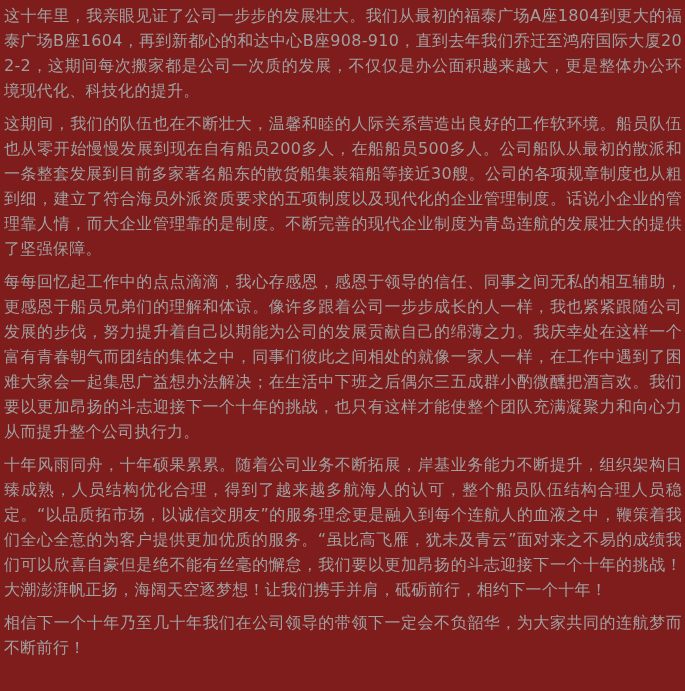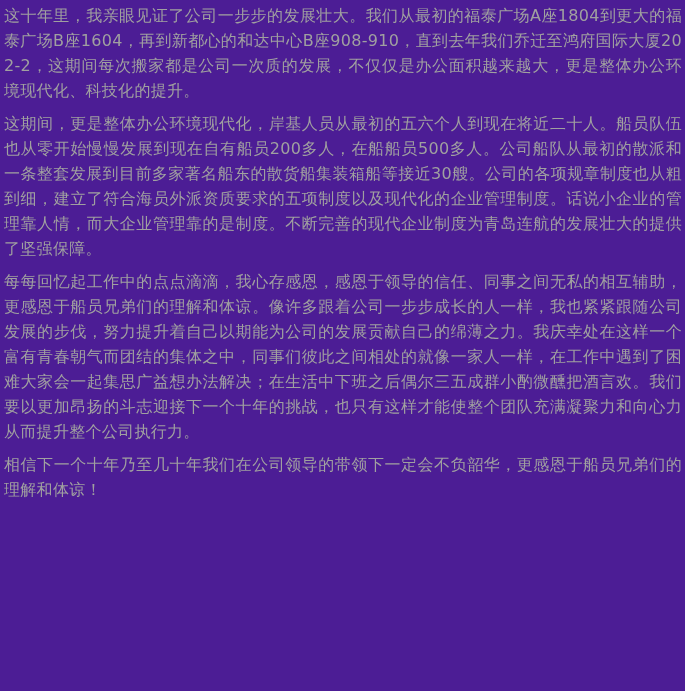--- a/index.html
+++ b/index.html
@@ -4,21 +4,21 @@
 <style>
   html, body {
     margin: 0;
     padding: 0;
     background: #ffffff;
   }
   .page {
     width: 685px;
     min-height: 691px;
     box-sizing: border-box;
-    background: #4c1d95;
+    background: #7f1d1d;
     padding: 3px 3px 10px 4px;
     font-family: "DejaVu Sans", "Liberation Sans", sans-serif;
     font-size: 16px;
     line-height: 25px;
     letter-spacing: 0.3px;
     color: #a0a0a0;
     overflow: hidden;
   }
   .page p {
     margin: 0 0 8px 0;
@@ -28,16 +28,17 @@
   }
   .page p:last-child {
     margin-bottom: 0;
   }
 </style>
 </head>
 <body>
 
 <div class="page">
   <p>这十年里，我亲眼见证了公司一步步的发展壮大。我们从最初的福泰广场A座1804到更大的福泰广场B座1604，再到新都心的和达中心B座908-910，直到去年我们乔迁至鸿府国际大厦202-2，这期间每次搬家都是公司一次质的发展，不仅仅是办公面积越来越大，更是整体办公环境现代化、科技化的提升。</p>
-  <p>这期间，更是整体办公环境现代化，岸基人员从最初的五六个人到现在将近二十人。船员队伍也从零开始慢慢发展到现在自有船员200多人，在船船员500多人。公司船队从最初的散派和一条整套发展到目前多家著名船东的散货船集装箱船等接近30艘。公司的各项规章制度也从粗到细，建立了符合海员外派资质要求的五项制度以及现代化的企业管理制度。话说小企业的管理靠人情，而大企业管理靠的是制度。不断完善的现代企业制度为青岛连航的发展壮大的提供了坚强保障。</p>
+  <p>这期间，我们的队伍也在不断壮大，温馨和睦的人际关系营造出良好的工作软环境。船员队伍也从零开始慢慢发展到现在自有船员200多人，在船船员500多人。公司船队从最初的散派和一条整套发展到目前多家著名船东的散货船集装箱船等接近30艘。公司的各项规章制度也从粗到细，建立了符合海员外派资质要求的五项制度以及现代化的企业管理制度。话说小企业的管理靠人情，而大企业管理靠的是制度。不断完善的现代企业制度为青岛连航的发展壮大的提供了坚强保障。</p>
   <p>每每回忆起工作中的点点滴滴，我心存感恩，感恩于领导的信任、同事之间无私的相互辅助，更感恩于船员兄弟们的理解和体谅。像许多跟着公司一步步成长的人一样，我也紧紧跟随公司发展的步伐，努力提升着自己以期能为公司的发展贡献自己的绵薄之力。我庆幸处在这样一个富有青春朝气而团结的集体之中，同事们彼此之间相处的就像一家人一样，在工作中遇到了困难大家会一起集思广益想办法解决；在生活中下班之后偶尔三五成群小酌微醺把酒言欢。我们要以更加昂扬的斗志迎接下一个十年的挑战，也只有这样才能使整个团队充满凝聚力和向心力从而提升整个公司执行力。</p>
-  <p>相信下一个十年乃至几十年我们在公司领导的带领下一定会不负韶华，更感恩于船员兄弟们的理解和体谅！</p>
+  <p>十年风雨同舟，十年硕果累累。随着公司业务不断拓展，岸基业务能力不断提升，组织架构日臻成熟，人员结构优化合理，得到了越来越多航海人的认可，整个船员队伍结构合理人员稳定。“以品质拓市场，以诚信交朋友”的服务理念更是融入到每个连航人的血液之中，鞭策着我们全心全意的为客户提供更加优质的服务。“虽比高飞雁，犹未及青云”面对来之不易的成绩我们可以欣喜自豪但是绝不能有丝毫的懈怠，我们要以更加昂扬的斗志迎接下一个十年的挑战！大潮澎湃帆正扬，海阔天空逐梦想！让我们携手并肩，砥砺前行，相约下一个十年！</p>
+  <p>相信下一个十年乃至几十年我们在公司领导的带领下一定会不负韶华，为大家共同的连航梦而不断前行！</p>
 </div>
 
 </body></html>

